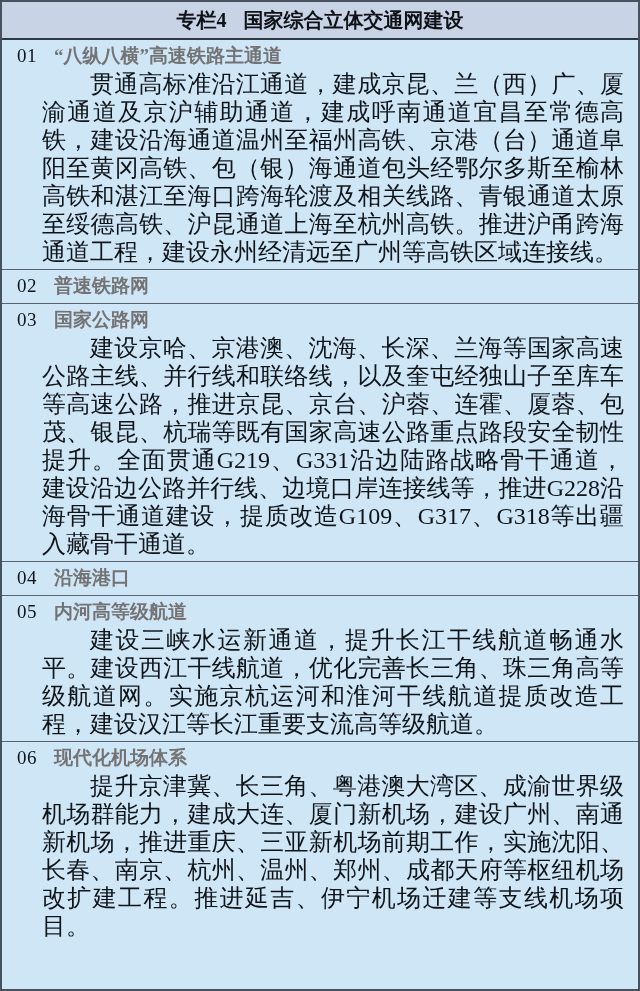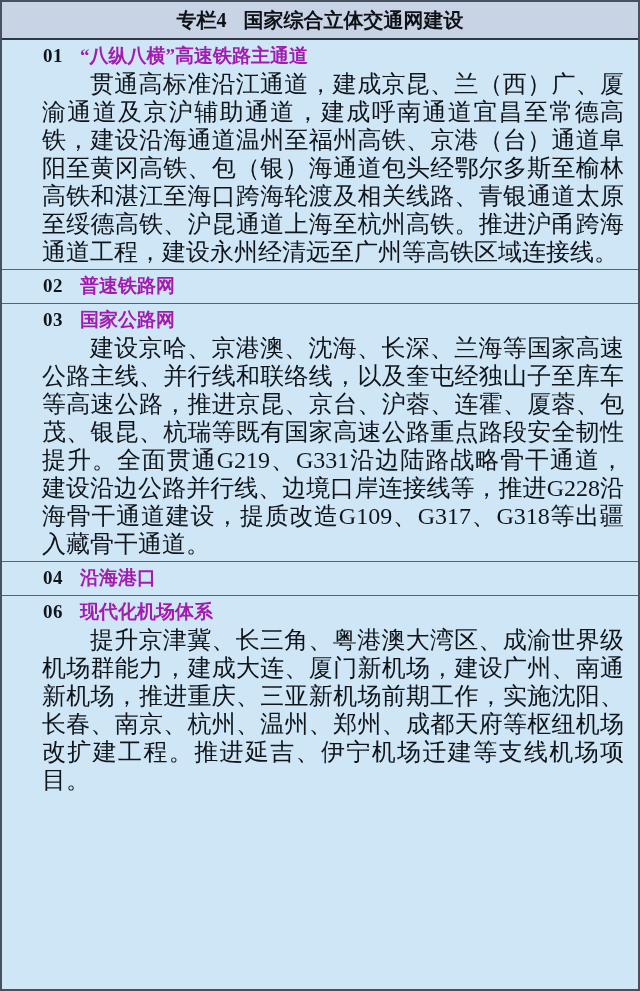--- a/index.html
+++ b/index.html
@@ -30,28 +30,27 @@
   .sec-head {
     display: flex;
     align-items: baseline;
     font-size: 19px;
     line-height: 28px;
     padding-left: 15px;
   }
   .sec-num {
     min-width: 28px;
     letter-spacing: 0.5px;
-    font-weight: bold;
+    font-weight: normal;
     color: #10151a;
-    margin-left: 26px;
   }
   .sec-title {
     font-weight: bold;
     margin-left: 9px;
-    color: #a21caf;
+    color: #737373;
   }
   .sec-body {
     font-size: 24px;
     line-height: 28px;
     text-align: justify;
     margin: 0 14px 0 40px;
     text-indent: 2em;
     color: #10151a;
   }
 </style>
@@ -88,20 +87,27 @@
     <p class="sec-body">建设京哈、京港澳、沈海、长深、兰海等国家高速公路主线、并行线和联络线，以及奎屯经独山子至库车等高速公路，推进京昆、京台、沪蓉、连霍、厦蓉、包茂、银昆、杭瑞等既有国家高速公路重点路段安全韧性提升。全面贯通G219、G331沿边陆路战略骨干通道，建设沿边公路并行线、边境口岸连接线等，推进G228沿海骨干通道建设，提质改造G109、G317、G318等出疆入藏骨干通道。</p>
   </div>
 
   <div class="section">
     <div class="sec-head">
       <span class="sec-num">04</span>
       <span class="sec-title">沿海港口</span>
     </div>
   </div>
 
+  <div class="section">
+    <div class="sec-head">
+      <span class="sec-num">05</span>
+      <span class="sec-title">内河高等级航道</span>
+    </div>
+    <p class="sec-body">建设三峡水运新通道，提升长江干线航道畅通水平。建设西江干线航道，优化完善长三角、珠三角高等级航道网。实施京杭运河和淮河干线航道提质改造工程，建设汉江等长江重要支流高等级航道。</p>
+  </div>
 
   <div class="section">
     <div class="sec-head">
       <span class="sec-num">06</span>
       <span class="sec-title">现代化机场体系</span>
     </div>
     <p class="sec-body">提升京津冀、长三角、粤港澳大湾区、成渝世界级机场群能力，建成大连、厦门新机场，建设广州、南通新机场，推进重庆、三亚新机场前期工作，实施沈阳、长春、南京、杭州、温州、郑州、成都天府等枢纽机场改扩建工程。推进延吉、伊宁机场迁建等支线机场项目。</p>
   </div>
 
 </div>

